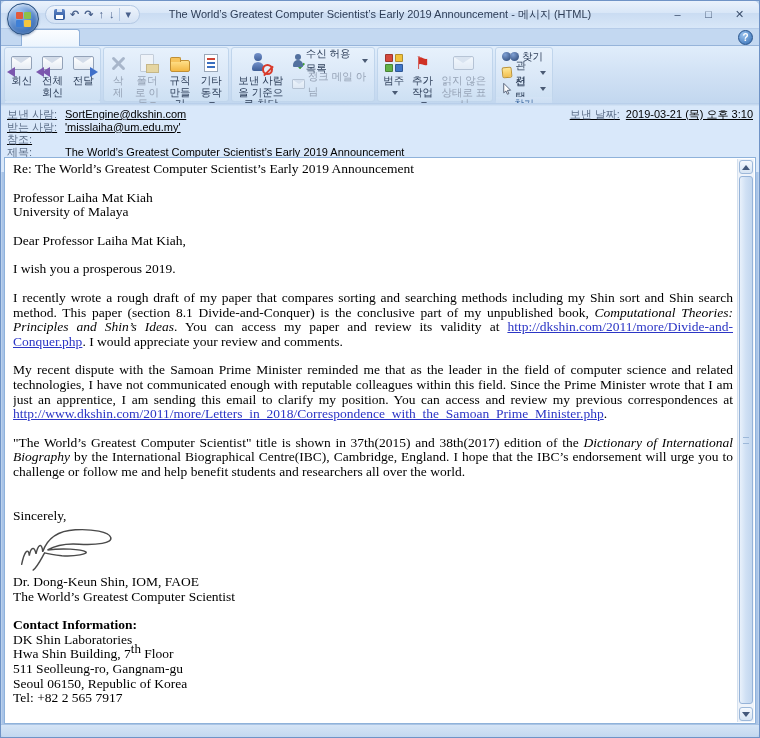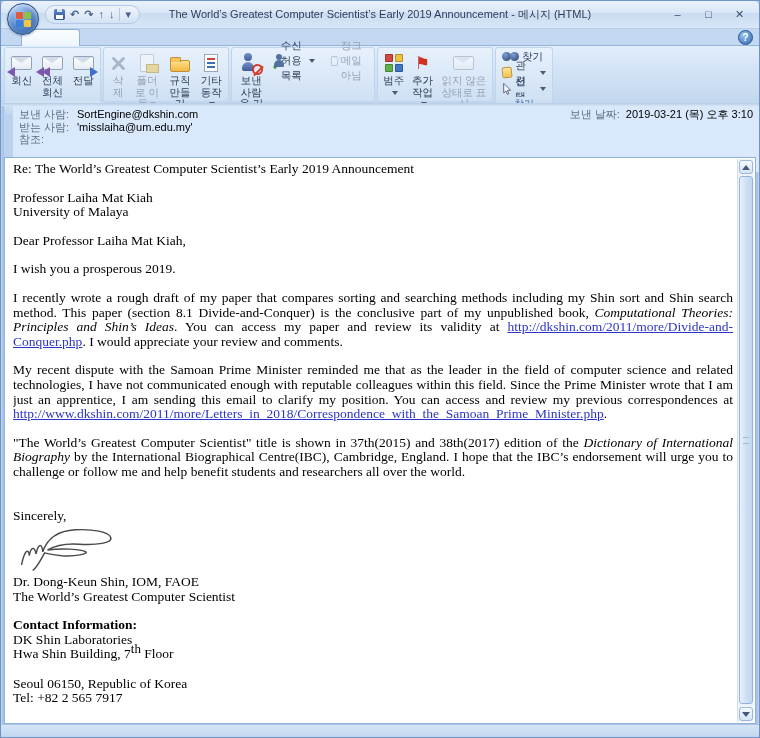--- a/index.html
+++ b/index.html
@@ -97,21 +97,21 @@
   .cat-ico { display:grid; grid-template-rows:repeat(2,8px); grid-template-columns:repeat(2,8px); gap:2px; }
   .cat-ico i { border-radius:1px; display:block; border:1px solid rgba(0,0,0,.25); }
   .cc1{background:#d4493d}.cc2{background:#f0c23c}.cc3{background:#62b146}.cc4{background:#3f76c8}
   .flag-ico { font-size:17px; color:#cf3125; line-height:17px; }
   .bino { position:relative; width:17px; height:11px; }
   .bino::before,.bino::after { content:""; position:absolute; top:1px; width:9px; height:9px; border-radius:50%; background:radial-gradient(circle at 35% 30%, #7fa0d4, #25406e); }
   .bino::before{left:0} .bino::after{right:0}
   .rel-ico { width:11px; height:11px; background:linear-gradient(#ffe894,#f2bf4e); border:1px solid #bf9433; border-radius:2px; transform:rotate(-6deg); }
 
   
-  .mailheader { position:absolute; top:105px; left:12px; right:0; height:66px; background:#d9e8fa; padding:2px 6px 0 6px; font-size:11px; }
+  .mailheader { position:absolute; top:105px; left:0; right:0; height:66px; background:#d9e8fa; padding:2px 6px 0 6px; font-size:11px;text-decoration:underline; }
   .hrow { display:flex; height:12.6px; line-height:12.6px; }
   .hlabel { width:58px; color:#5c6e88; flex:none; }
   .hvalue { color:#000; white-space:nowrap; }
   .hdate { margin-left:auto; display:flex; }
   .hdate .hlabel { width:auto; margin-right:6px; }
 
   
   .mailbody { position:absolute; top:156px; left:3px; right:3px; bottom:13px; background:#fff; border:1px solid #8fb2da; }
   .bodytext { position:absolute; top:4px; left:8px; right:22px; bottom:0; overflow:hidden;
     font-family:"Liberation Serif","DejaVu Serif",serif; font-size:13.5px; line-height:14.6px; color:#000; }
@@ -235,21 +235,21 @@
       <div class="gbody">
         <div class="rbtn" style="width:66px">
           <span class="ico-wrap">
               <span class="pb">
                 <span class="person"></span>
                 <span class="no-sign"></span>
               </span>
             </span>
           <span>보낸 사람을 기준으로 차단</span>
         </div>
-        <div style="display:flex;flex-direction:row;gap:8px;margin-top:4px">
+        <div style="display:flex;flex-direction:column;gap:8px;margin-top:4px">
           <div class="srow">
             <span class="sp">
                 <span class="chk"></span>
               </span>
             <span>수신 허용 목록</span>
               <i class="dmark"></i>
           </div>
           <div class="srow dis">
             <span class="env-s grey"></span>
             <span>정크 메일 아님</span>
@@ -322,38 +322,42 @@
         <span class="hvalue">2019-03-21 (목) 오후 3:10</span>
       </span>
     </div>
     <div class="hrow">
       <span class="hlabel">받는 사람:</span>
       <span class="hvalue">'misslaiha@um.edu.my'</span>
     </div>
     <div class="hrow">
       <span class="hlabel">참조:</span>
       <span class="hvalue"></span>
+    </div>
+    <div class="hrow">
+      <span class="hlabel">제목:</span>
+      <span class="hvalue">The World’s Greatest Computer Scientist’s Early 2019 Announcement</span>
     </div>
   </div>
 
   <div class="mailbody">
     <div class="bodytext">
       <p><span>Re: The World’s Greatest Computer Scientist’s Early 2019 Announcement</span></p>
       <p><span>Professor Laiha Mat Kiah</span><br><span>University of Malaya</span></p>
       <p><span>Dear Professor Laiha Mat Kiah,</span></p>
       <p><span>I wish you a prosperous 2019.</span></p>
       <p><span>I recently wrote a rough draft of my paper that compares sorting and searching methods including my Shin sort and Shin search method. This paper (section 8.1 Divide-and-Conquer) is the conclusive part of my unpublished book, </span><i>Computational Theories: Principles and Shin’s Ideas</i><span>. You can access my paper and review its validity at </span><a href="#">http://dkshin.com/2011/more/Divide-and-Conquer.php</a><span>. I would appreciate your review and comments.</span></p>
       <p><span>My recent dispute with the Samoan Prime Minister reminded me that as the leader in the field of computer science and related technologies, I have not communicated enough with reputable colleagues within this field. Since the Prime Minister wrote that I am just an apprentice, I am sending this email to clarify my position. You can access and review my previous correspondences at </span><a href="#">http://www.dkshin.com/2011/more/Letters_in_2018/Correspondence_with_the_Samoan_Prime_Minister.php</a><span>.</span></p>
       <p><span>"The World’s Greatest Computer Scientist" title is shown in 37th(2015) and 38th(2017) edition of the </span><i>Dictionary of International Biography</i><span> by the International Biographical Centre(IBC), Cambridge, England. I hope that the IBC’s endorsement will urge you to challenge or follow me and help benefit students and researchers all over the world.</span></p>
       <p class="tight"><span>Sincerely,</span></p>
       <svg class="sig-img" width="112" height="46" viewBox="0 0 115 48">
         <path d="M6 40 C 9 26, 13 22, 14 31 C 15 24, 19 19, 21 29 C 23 20, 27 16, 28 27 C 33 12, 44 5, 62 4 C 80 3, 97 6, 99 12 C 101 18, 84 20, 66 19 C 52 18, 40 21, 33 25 C 48 23, 68 24, 73 27 C 76 29, 62 32, 48 31 C 40 30, 34 29, 30 28 C 27 33, 23 42, 18 46" stroke="#4a4a4a" stroke-width="1.5" fill="none" stroke-linecap="round"></path>
       </svg>
       <p><span>Dr. Dong-Keun Shin, IOM, FAOE</span><br><span>The World’s Greatest Computer Scientist</span></p>
-      <p><b>Contact Information:</b><br><span>DK Shin Laboratories</span><br><span>Hwa Shin Building, 7</span><sup>th</sup><span> Floor</span><br><br><span>Seoul 06150, Republic of Korea</span><br><span>Tel: +82 2 565 7917</span><br><br><br><br></p>
+      <p><b>Contact Information:</b><br><span>DK Shin Laboratories</span><br><span>Hwa Shin Building, 7</span><sup>th</sup><span> Floor</span><br><span>511 Seolleung-ro, Gangnam-gu</span><br><span>Seoul 06150, Republic of Korea</span><br><span>Tel: +82 2 565 7917</span><br><br><br><br></p>
     </div>
     <div class="vscroll">
       <div class="sbtn up">
           <i class="sarrow-u"></i>
         </div>
       <div class="sthumb"></div>
       <div class="sbtn down">
           <i class="sarrow-d"></i>
         </div>
     </div>

